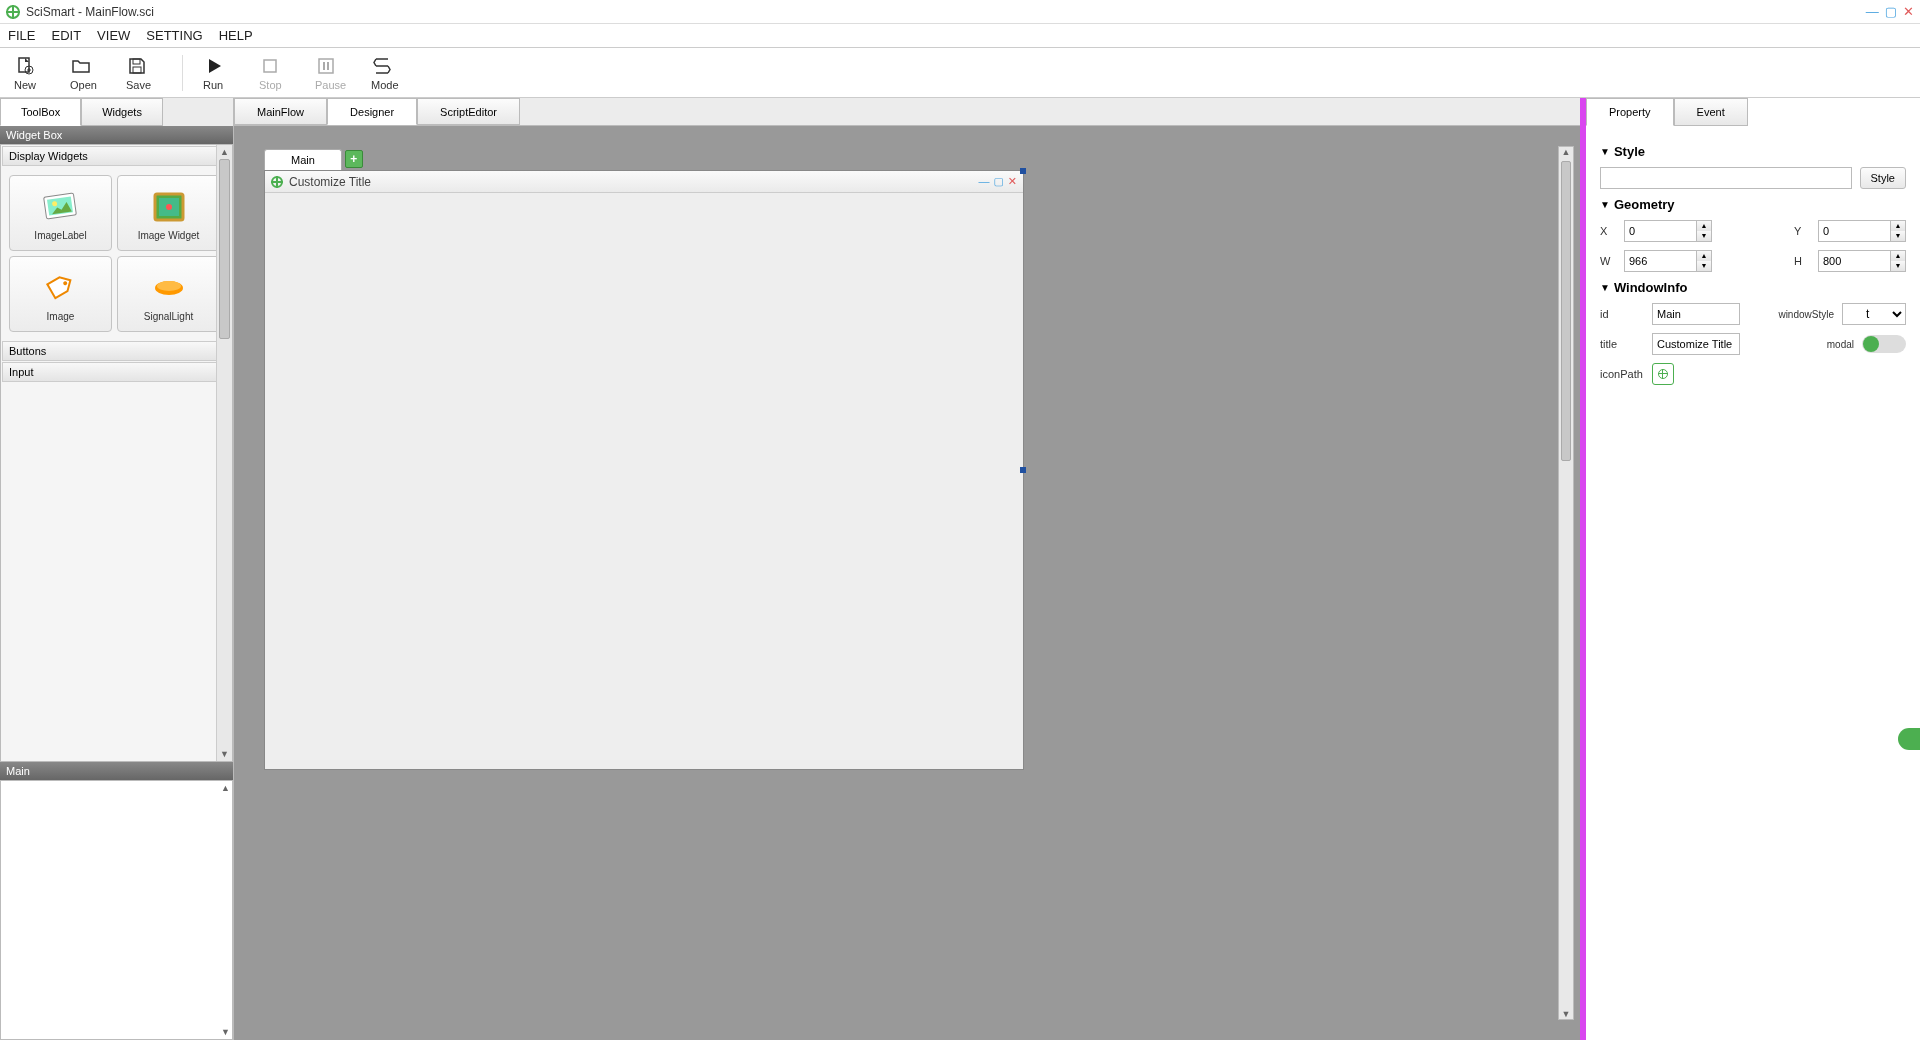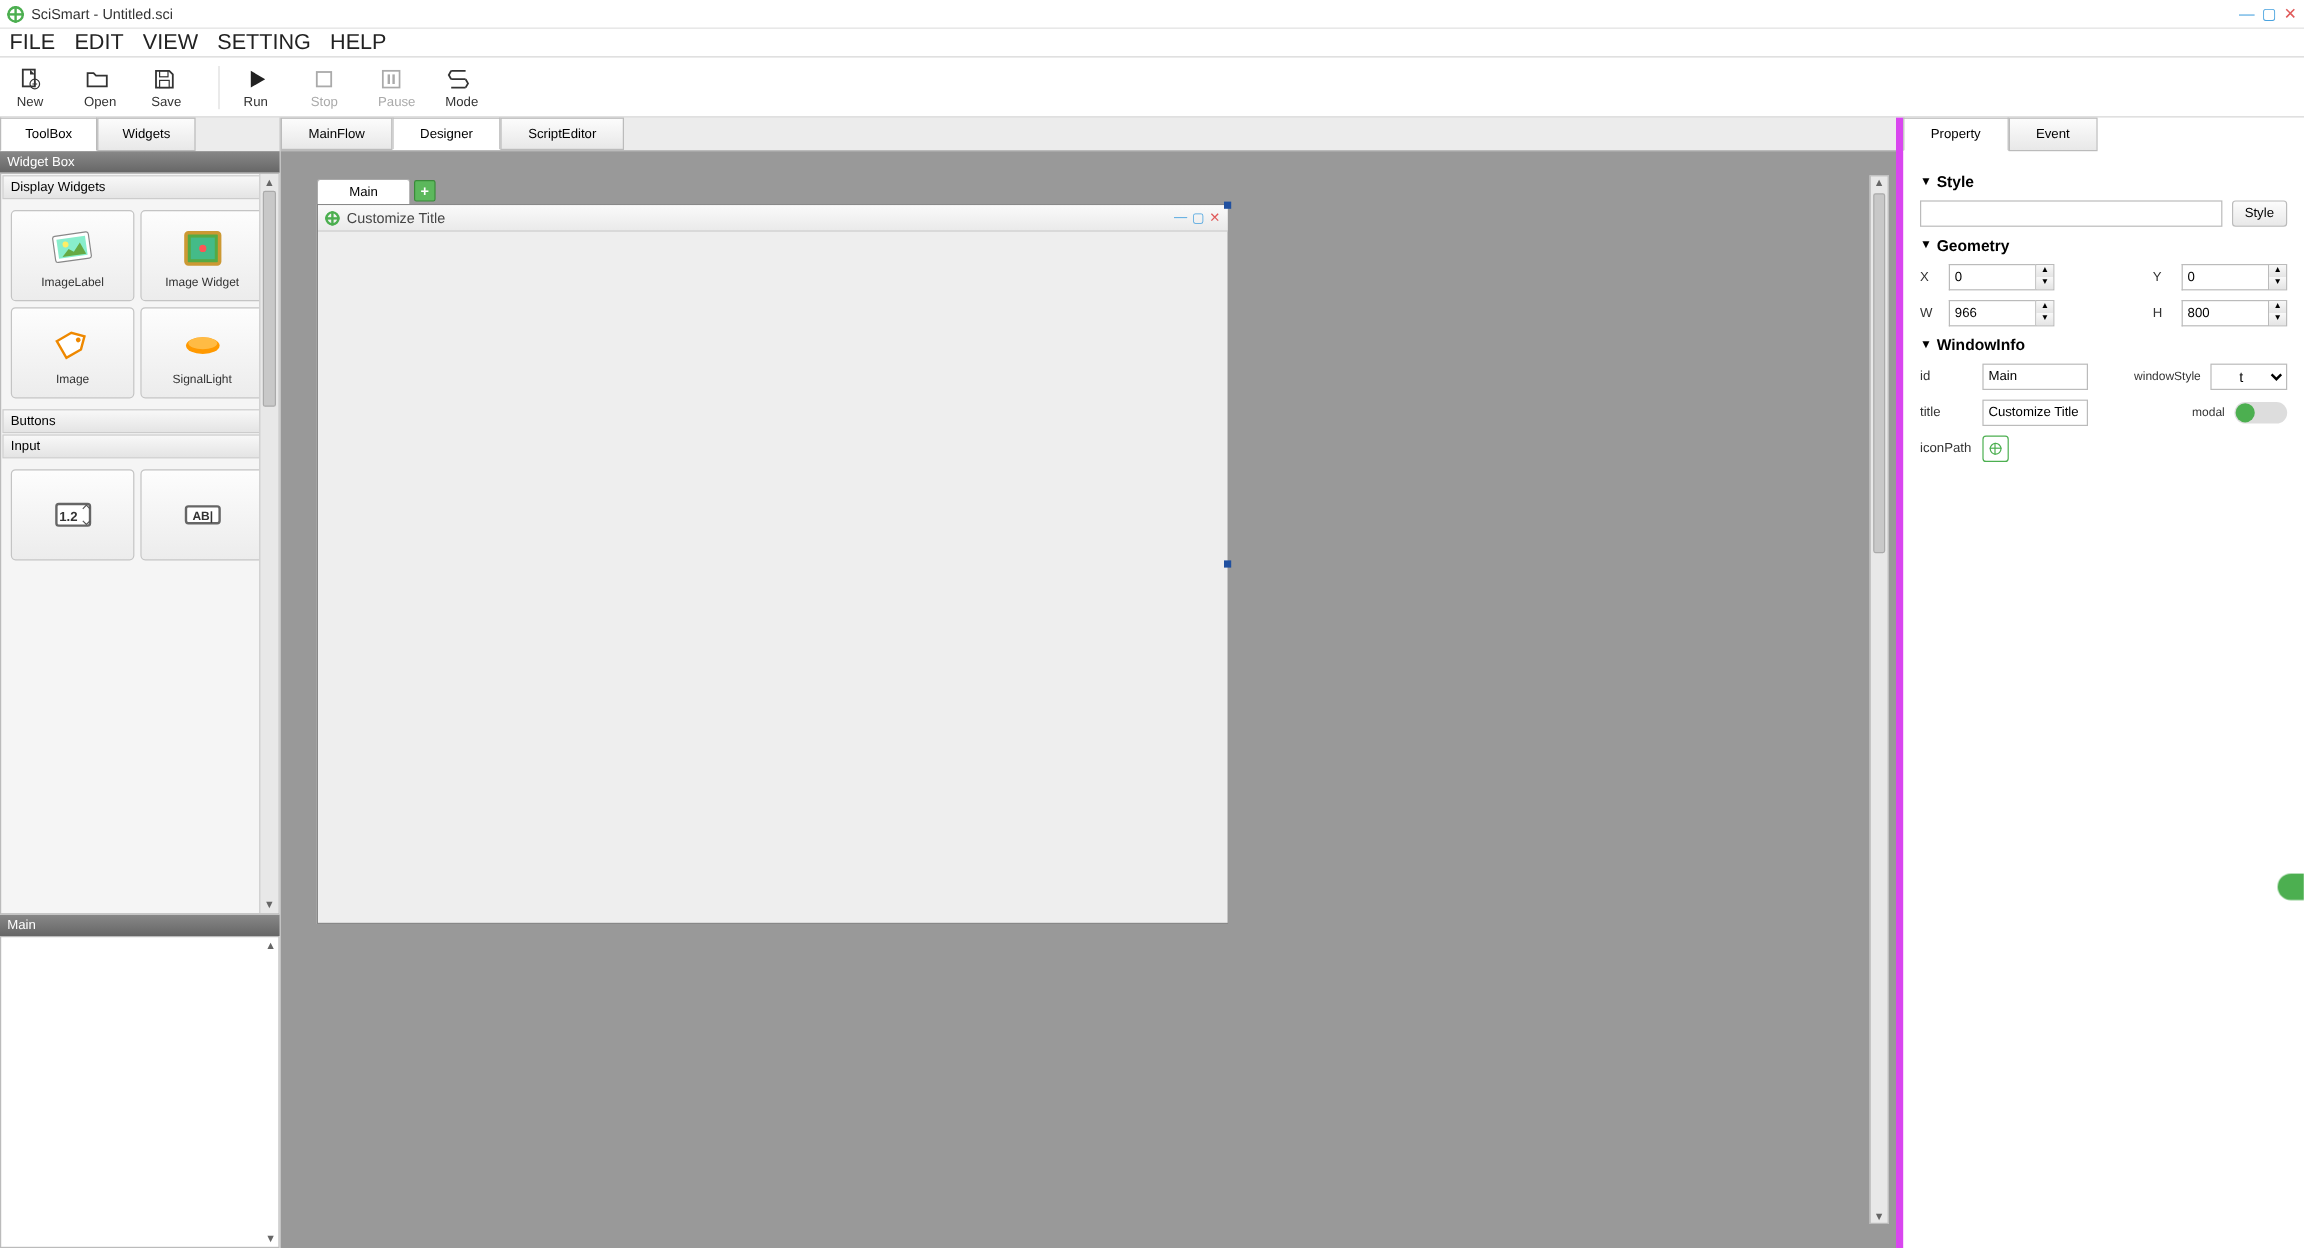--- a/index.html
+++ b/index.html
@@ -10,21 +10,21 @@
 .titlebar .logo { width: 14px; height: 14px; border: 2px solid #4caf50; border-radius: 50%; position: relative; margin-right: 6px; }
 .titlebar .logo::before, .titlebar .logo::after { content: ''; position: absolute; background: #4caf50; }
 .titlebar .logo::before { width: 2px; height: 14px; left: 4px; top: -2px; }
 .titlebar .logo::after { height: 2px; width: 14px; top: 4px; left: -2px; }
 .titlebar .title { font-size: 12px; color: #333; }
 .titlebar .win-controls { margin-left: auto; display: flex; gap: 6px; }
 .titlebar .win-controls span { font-size: 13px; cursor: pointer; }
 
 
 .menubar { height: 24px; background: #fff; display: flex; align-items: center; padding: 0 8px; gap: 16px; border-bottom: 1px solid #ccc; }
-.menubar .menu-item { font-size: 18px; color: #222; cursor: pointer; }
+.menubar .menu-item { font-size: 13px; color: #222; cursor: pointer; }
 
 
 .toolbar { height: 50px; background: #fff; display: flex; align-items: center; padding: 0 14px; gap: 20px; border-bottom: 1px solid #ccc; }
 .toolbar .tool-btn { display: flex; flex-direction: column; align-items: flex-start; justify-content: center; gap: 2px; cursor: pointer; min-width: 36px; }
 .toolbar .tool-btn .icon { width: 22px; height: 22px; display: flex; align-items: center; justify-content: center; }
 .toolbar .tool-btn .lbl { font-size: 11px; color: #333; }
 .toolbar .tool-btn.disabled .lbl { color: #aaa; }
 .toolbar .sep { width: 1px; height: 36px; background: #ddd; }
 
 
@@ -102,21 +102,21 @@
 .icon-btn .mini-logo::after { content:''; position:absolute; height:1.5px; width:10px; background:#4caf50; top:2.5px; left:-1.5px;}
 .dropdown { border:1px solid #bbb; height:22px; font-size:12px; padding:0 19px; background:#fff;}
 
 .float-badge { position: fixed; right: 0; top: 70%; width: 22px; height: 22px; background: #4caf50; border-radius: 50% 0 0 50%; }
 </style>
 </head>
 <body>
 
 <div class="titlebar">
   <div class="logo"></div>
-  <div class="title">SciSmart - Untitled.sci</div>
+  <div class="title">SciSmart - MainFlow.sci</div>
   <div class="win-controls">
     <span style="color:#4aa3df">—</span>
     <span style="color:#4aa3df">▢</span>
     <span style="color:#e05a5a">✕</span>
   </div>
 </div>
 
 <div class="menubar">
   <span class="menu-item">FILE</span>
   <span class="menu-item">EDIT</span>
@@ -239,39 +239,20 @@
               <svg width="40" height="36" viewBox="0 0 40 36">
                 <ellipse cx="20" cy="18" rx="14" ry="7" fill="#f90"></ellipse>
                 <ellipse cx="20" cy="16" rx="12" ry="5" fill="#fb4"></ellipse>
               </svg>
             </div>
           <div class="wb-label">SignalLight</div>
         </div>
       </div>
       <div class="wb-section-header">Buttons</div>
       <div class="wb-section-header">Input</div>
-      <div class="wb-grid">
-        <div class="wb-item">
-          <div class="wb-icon">
-              <svg width="40" height="30" viewBox="0 0 40 30">
-                <rect x="6" y="6" width="28" height="18" rx="2" fill="#fff" stroke="#666" stroke-width="2"></rect>
-                <text x="16" y="20" text-anchor="middle" font-size="11" font-weight="bold" fill="#333">1.2</text>
-                <path d="M28 10l3 -3 3 3M28 20l3 3 3-3" stroke="#555" fill="none"></path>
-              </svg>
-            </div>
-        </div>
-        <div class="wb-item">
-          <div class="wb-icon">
-              <svg width="40" height="30" viewBox="0 0 40 30">
-                <rect x="6" y="8" width="28" height="14" rx="2" fill="#fff" stroke="#666" stroke-width="2"></rect>
-                <text x="20" y="19" text-anchor="middle" font-size="10" font-weight="bold" fill="#333">AB|</text>
-              </svg>
-            </div>
-        </div>
-      </div>
       <div class="wb-scroll">
         <div class="arrow" style="top:0">▲</div>
         <div class="thumb"></div>
         <div class="arrow" style="bottom:0">▼</div>
       </div>
     </div>
     <div class="hierarchy-header">Main</div>
     <div class="hierarchy">
       <div class="scroll-arrow" style="top:2px">▲</div>
       <div class="scroll-arrow" style="bottom:2px">▼</div>

